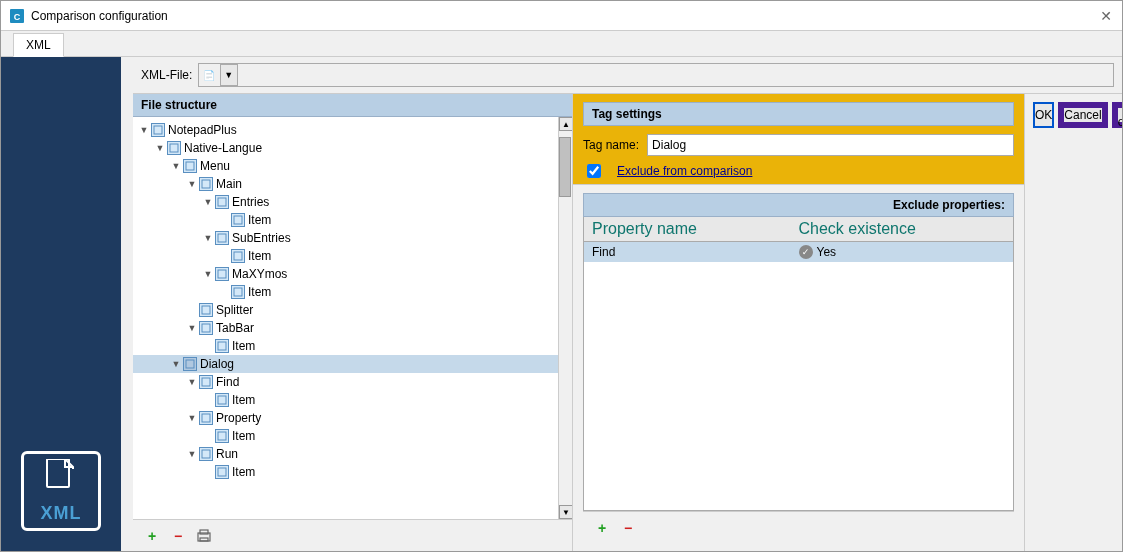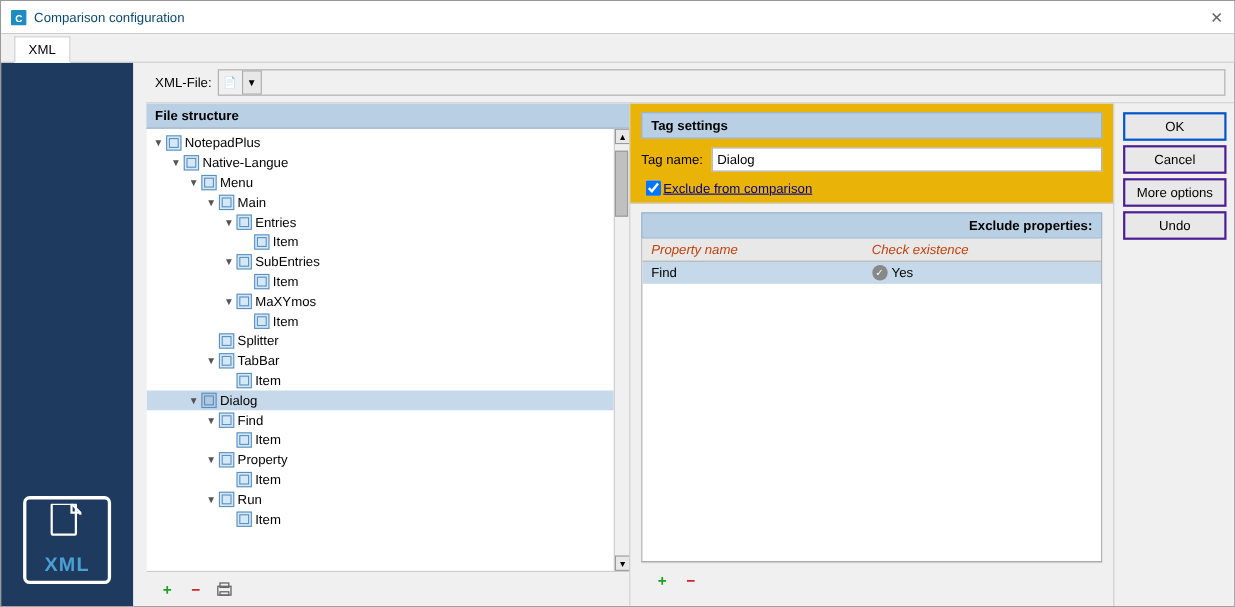--- a/index.html
+++ b/index.html
@@ -32,21 +32,21 @@
       border-bottom: 1px solid #ccc;
       user-select: none;
     }
     .title-bar-icon {
       width: 16px;
       height: 16px;
       margin-right: 6px;
     }
     .title-bar-text {
       font-size: 12px;
-      color: #0c4a6e;
+      color: #000000;
       flex: 1;
     }
     .title-bar-close {
       width: 16px;
       height: 16px;
       display: flex;
       align-items: center;
       justify-content: center;
       cursor: pointer;
       font-size: 14px;
@@ -272,21 +272,21 @@
       flex: 1;
       height: 22px;
       border: 1px solid #aaa;
       background: #fff;
       padding: 0 4px;
       font-size: 12px;
     }
     .checkbox-row {
       display: flex;
       align-items: center;
-      gap: 2px;
+      gap: 16px;
       padding-left: 4px;
     }
     .checkbox-row input[type=checkbox] {
       width: 14px;
       height: 14px;
     }
     .checkbox-label {
       font-size: 12px;
       color: #000090;
       text-decoration: underline;
@@ -307,24 +307,23 @@
       background: #fff;
       overflow: hidden;
     }
     .exclude-table-header {
       display: flex;
       background: #e8e8e8;
       border-bottom: 1px solid #aaa;
       padding: 3px 8px;
     }
     .exclude-table-header-cell {
-      font-size: 12px;
-      color: #c2410c;
-      flex: 1;
-      font-style: italic;
+      font-size: 16px;
+      color: #0f766e;
+      flex: 1;
     }
     .exclude-table-row {
       display: flex;
       padding: 3px 8px;
       align-items: center;
     }
     .exclude-table-row.selected { background: #c5d9ea; }
     .exclude-table-cell {
       font-size: 12px;
       color: #000;
@@ -347,33 +346,33 @@
     .exclude-bottom-bar {
       height: 32px;
       background: #f0f0f0;
       border-top: 1px solid #ccc;
       display: flex;
       align-items: center;
       padding: 0 8px;
       gap: 4px;
     }
     .action-buttons {
-      width: 110px;
-      display: flex;
-      flex-direction: column;
+      width: 98px;
+      display: flex;
+      flex-direction: row;
       padding: 8px;
       gap: 4px;
       border-left: 1px solid #ccc;
       background: #f0f0f0;
     }
     .action-btn {
       width: 94px;
       height: 26px;
       background: #e8e8e8;
-      border: 2px solid #4c1d95;
+      border: 6px solid #4c1d95;
       font-size: 12px;
       cursor: pointer;
       text-align: center;
       display: flex;
       align-items: center;
       justify-content: center;
       color: #000;
     }
     .action-btn.primary {
       background: #e8e8e8;

